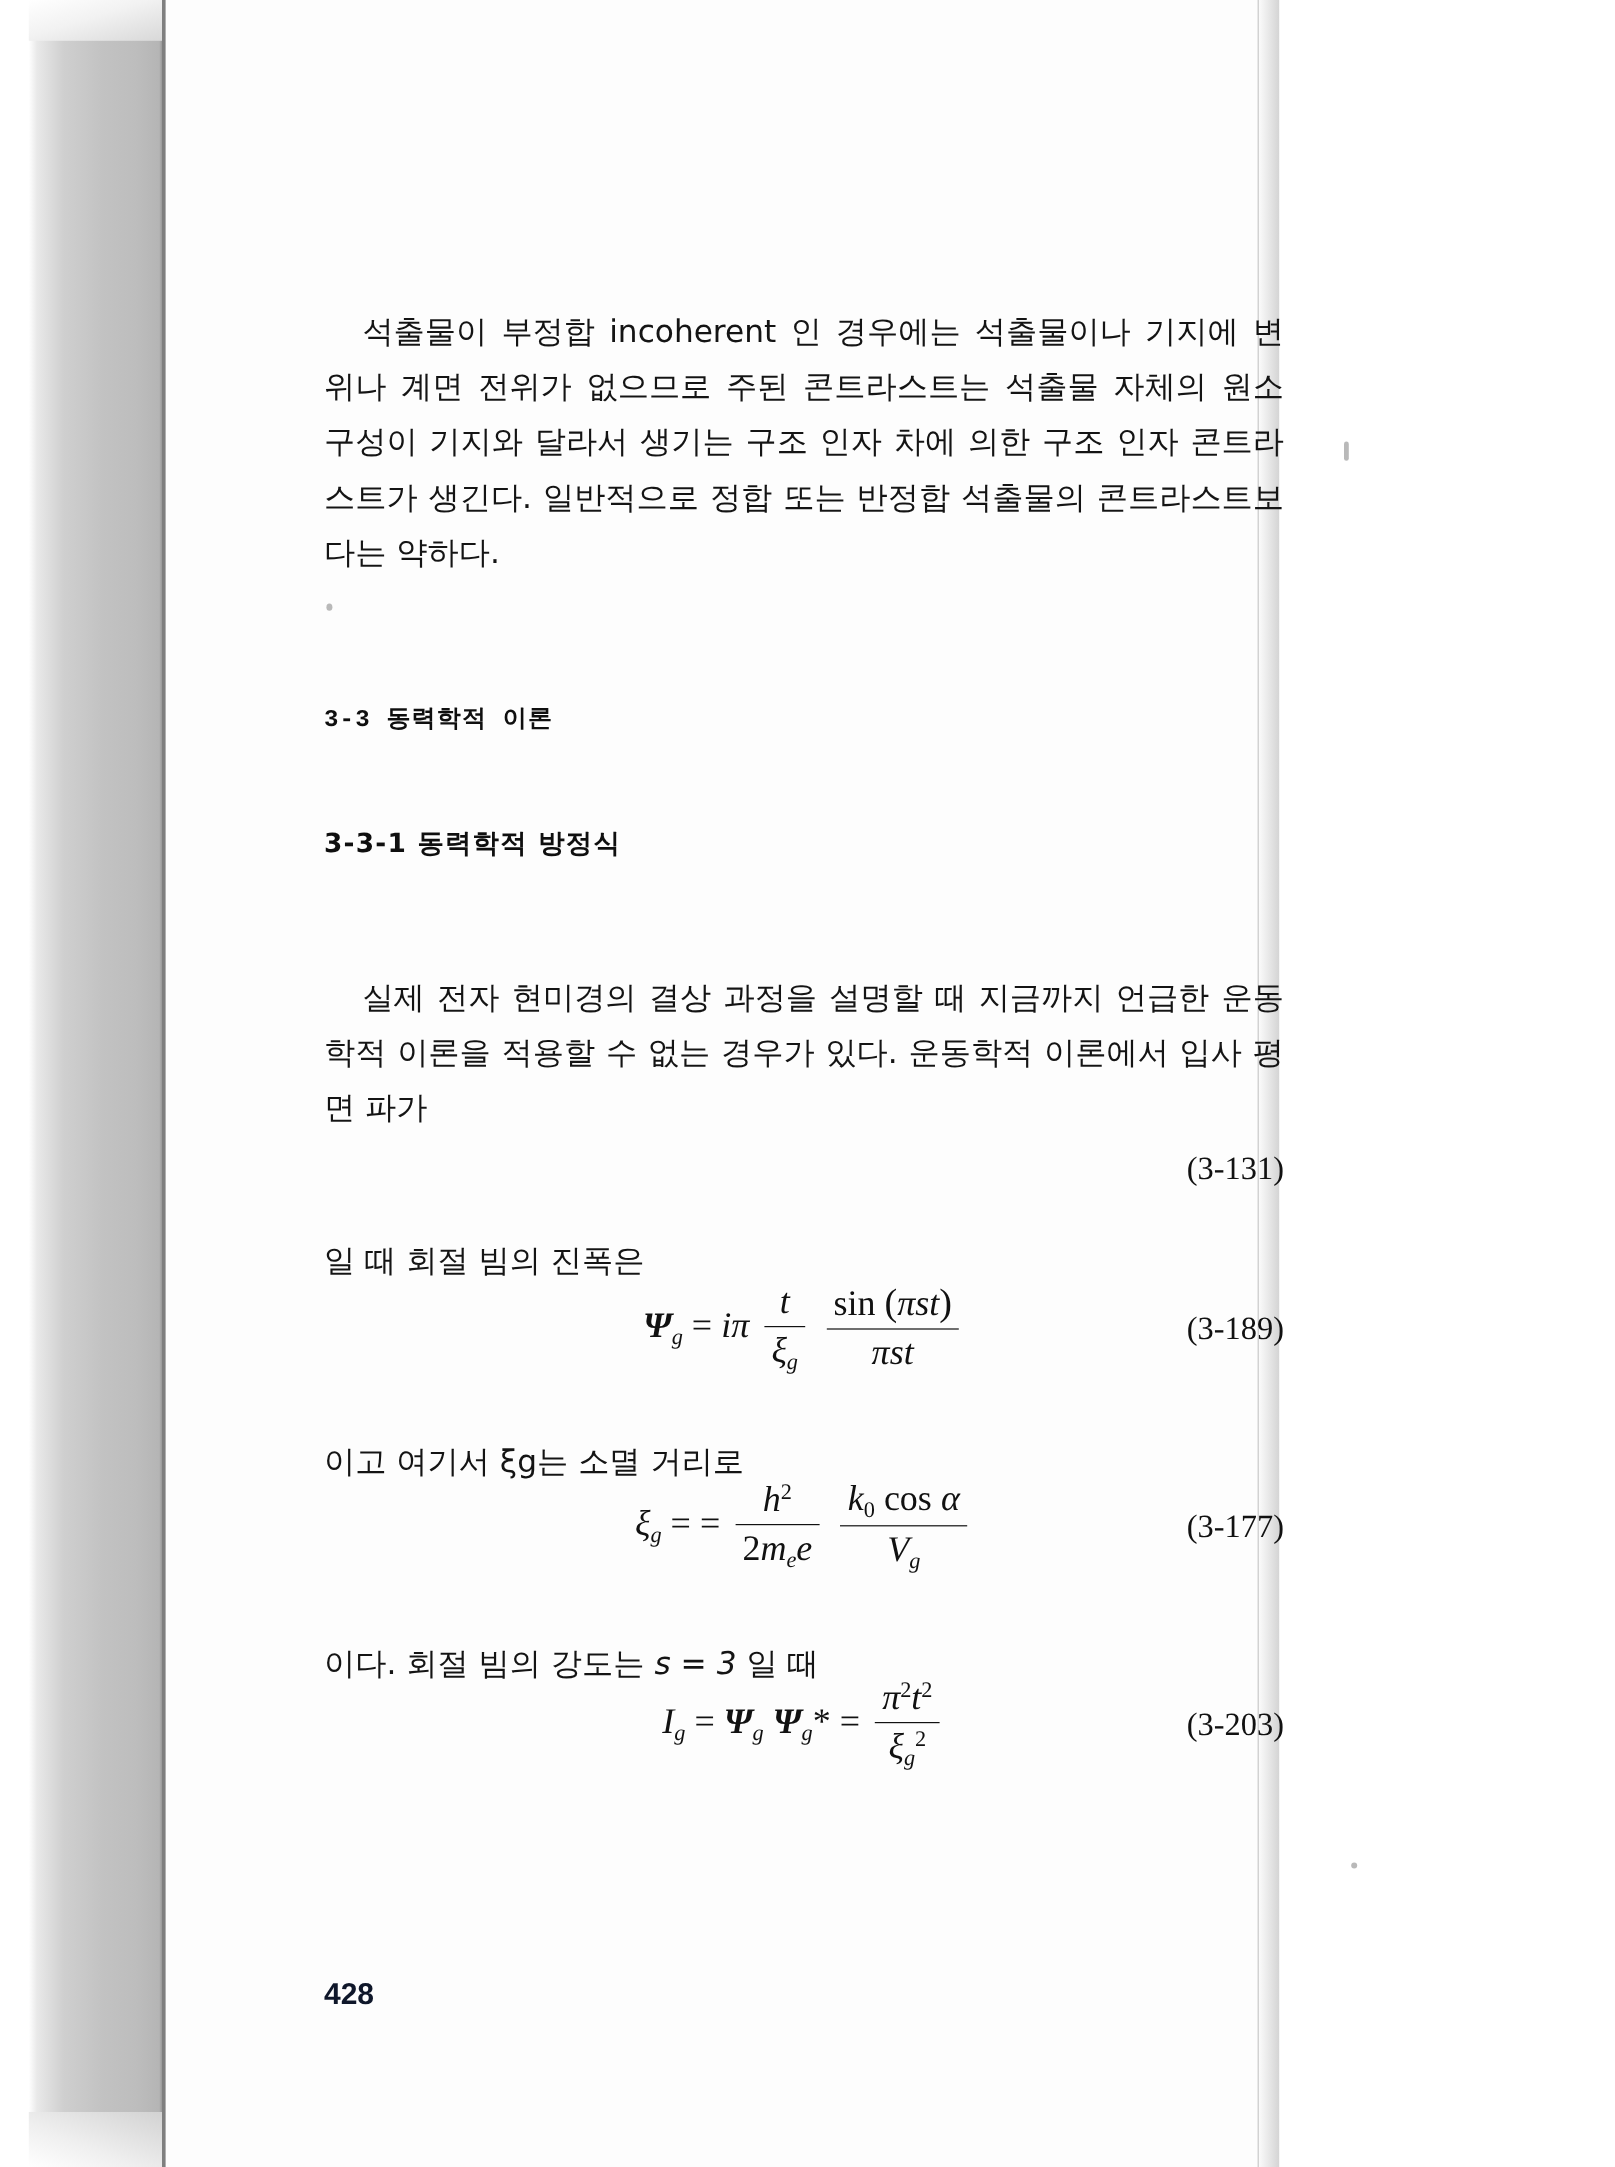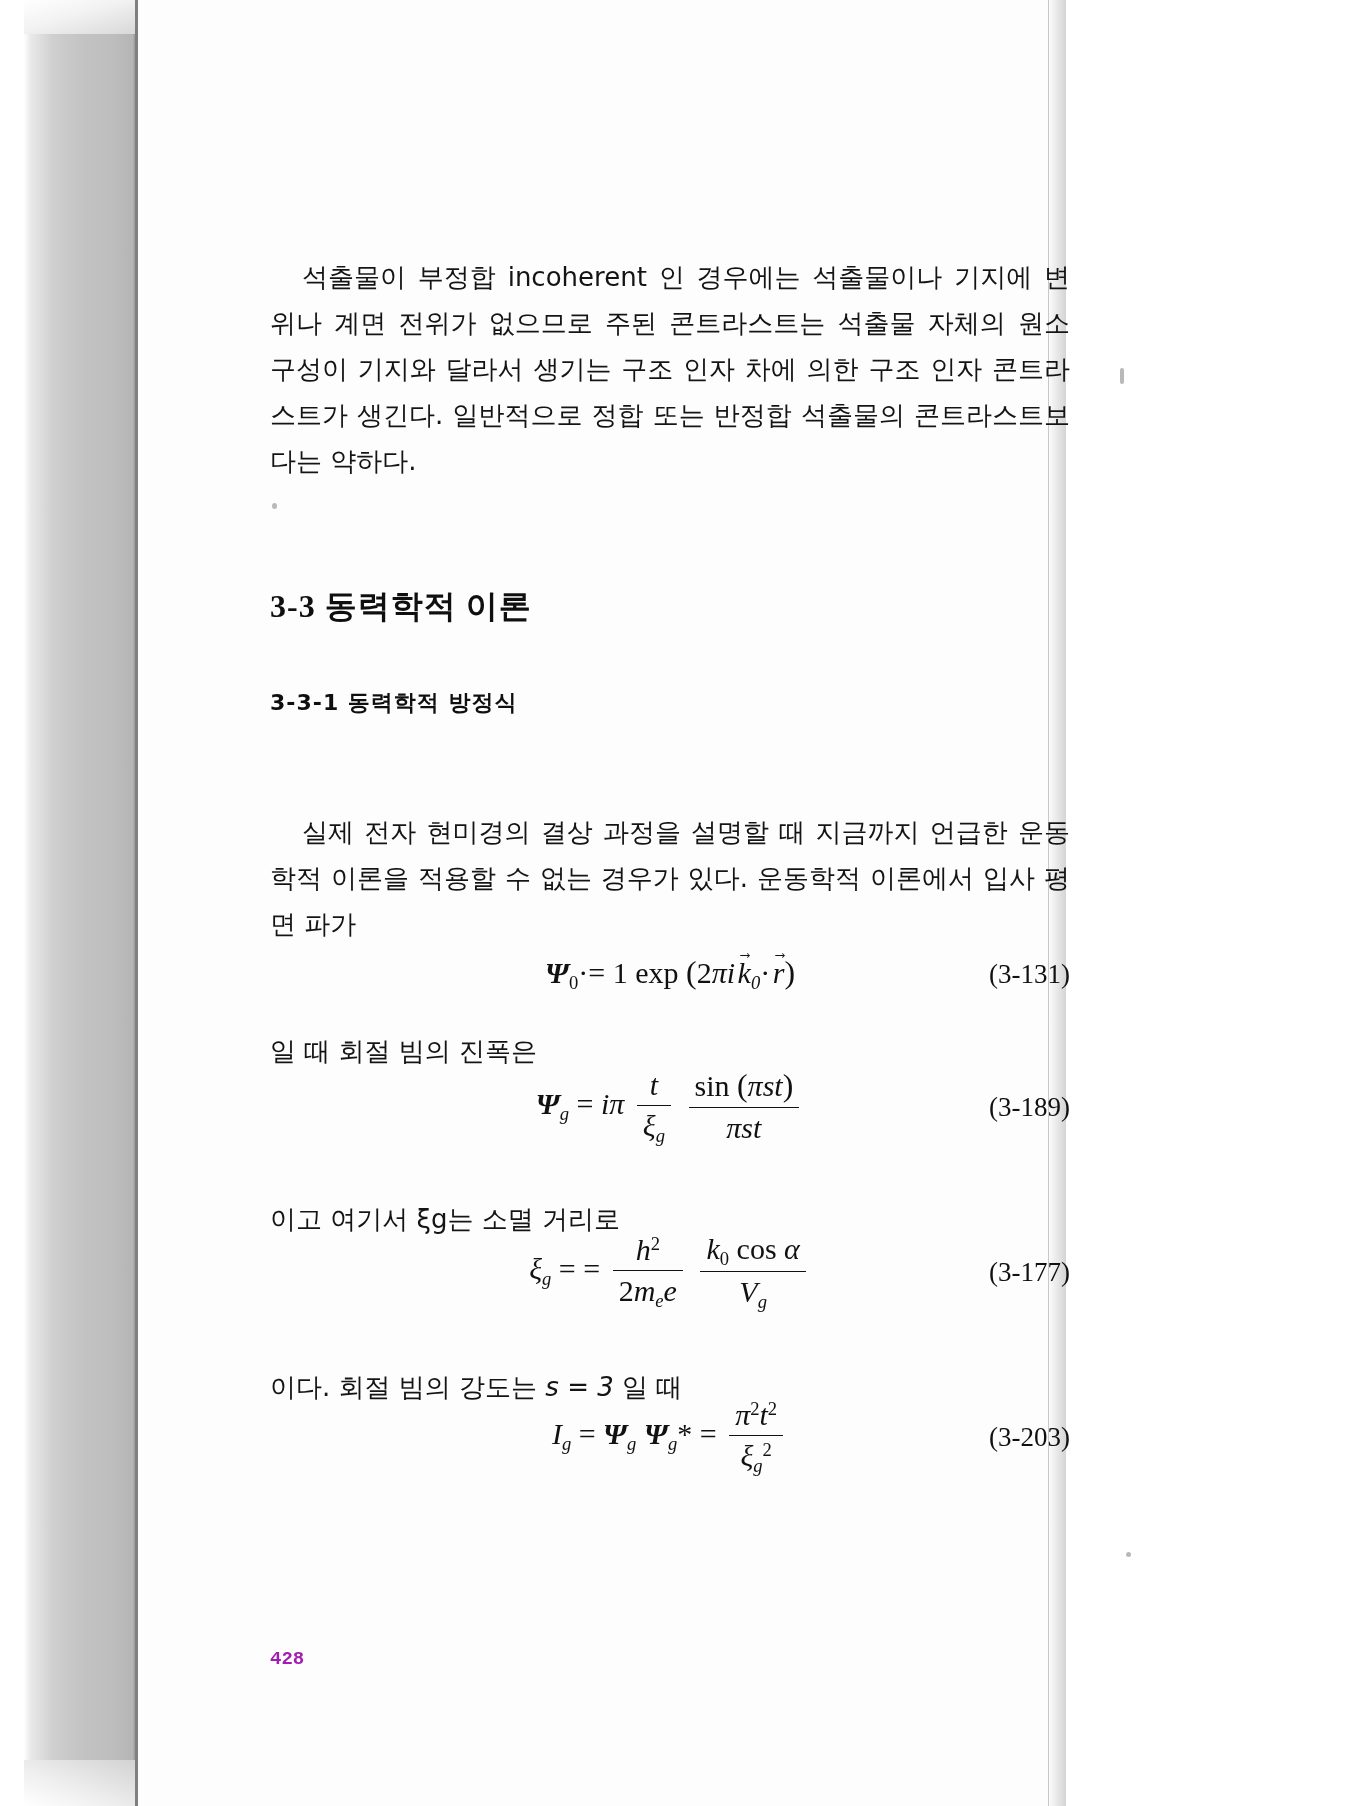--- a/index.html
+++ b/index.html
@@ -102,23 +102,23 @@
     font-family: "DejaVu Sans", sans-serif;
     font-size: 26px;
     line-height: 46px;
     text-align: justify;
     text-justify: inter-character;
     color: #141414;
   }
   .para.indent { text-indent: 32px; }
 
   .h2 {
-    font-family: Liberation Serif, serif;
+    font-family: Liberation Mono, monospace;
     font-weight: bold;
-    font-size: 32px;
+    font-size: 20px;
     letter-spacing: 1px;
     color: #0f0f0f;
   }
   .h3 {
     font-family: "DejaVu Sans", sans-serif;
     font-weight: bold;
     font-size: 22px;
     letter-spacing: 1px;
     color: #0f0f0f;
   }
@@ -190,24 +190,24 @@
     font-size: 0.72em;
     font-style: normal;
   }
   .opn { font-style: normal; }
   .paren { font-size: 1.06em; }
 
   .page-number {
     position: absolute;
     left: 270px;
     top: 1648px;
-    font-family: Liberation Mono, monospace;
+    font-family: Liberation Sans, sans-serif;
     font-weight: bold;
-    font-size: 19px;
-    color: #a21caf;
+    font-size: 25px;
+    color: #0f172a;
   }
 
   
   .speck {
     position: absolute;
     background: #b9b9b9;
     border-radius: 50%;
   }
 </style>
 </head>
@@ -239,23 +239,20 @@
 
     <div style="position:absolute; left:0; top:688px; width:800px;">
       <div class="h3">3-3-1   동력학적 방정식</div>
     </div>
 
     <div style="position:absolute; left:0; top:783px; width:800px;">
       <p class="para indent">실제 전자 현미경의 결상 과정을 설명할 때 지금까지 언급한 운동학적 이론을 적용할 수 없는 경우가 있다. 운동학적 이론에서 입사 평면 파가</p>
     </div>
 
     <div class="eq-row" style="position:absolute; left:0; top:942px; width:800px;">
-      <span class="eq-body">
-        <span class="bold-it">Ψ</span><span class="sub-up">0</span><span class="opn">·</span><span class="opn">= 1 exp </span><span class="paren opn">(</span><span class="opn">2</span><span class="it">πi</span> <span class="vec it">k</span><span class="sub">0</span><span class="opn">·</span> <span class="vec it">r</span><span class="paren opn">)</span>
-      </span>
       <span class="eq-num">(3-131)</span>
     </div>
 
     <div style="position:absolute; left:0; top:1002px; width:800px;">
       <p class="para">일 때 회절 빔의 진폭은</p>
     </div>
 
     <div class="eq-row" style="position:absolute; left:0; top:1068px; width:800px;">
       <span class="eq-body">
         <span class="bold-it">Ψ</span><span class="sub">g</span>

